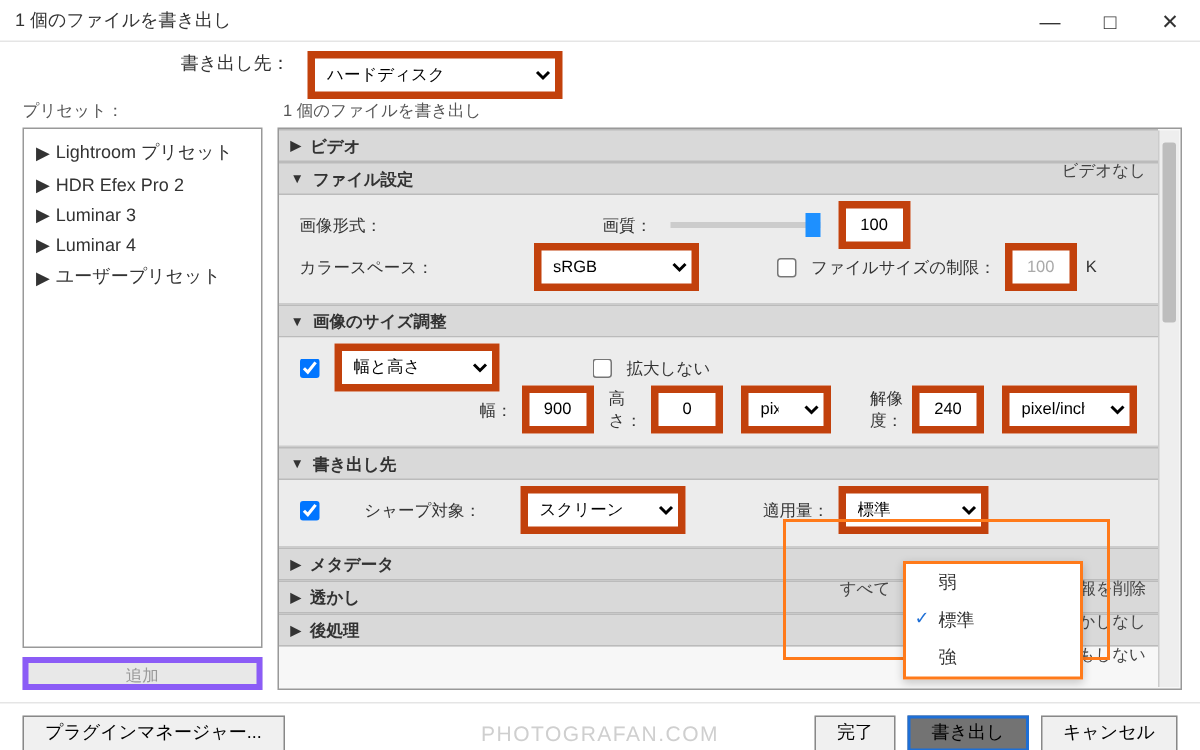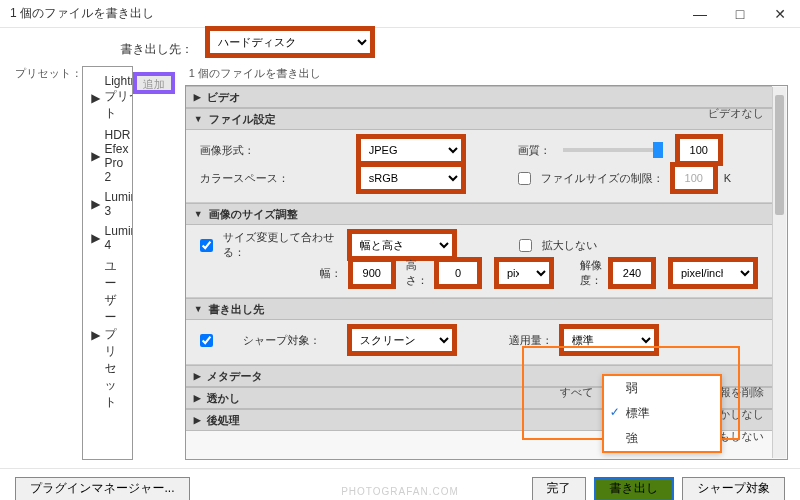--- a/index.html
+++ b/index.html
@@ -1,23 +1,23 @@
 <!DOCTYPE html>
 <html><head>
 <meta charset="utf-8">
 <style>
   * { box-sizing: border-box; font-family: "Yu Gothic UI", "Meiryo", sans-serif; }
   body { margin: 0; background: #fff; width: 800px; height: 500px; overflow: hidden; font-size: 11px; color: #333; }
   .titlebar { height: 28px; display: flex; align-items: center; padding-left: 10px; border-bottom: 1px solid #e5e5e5; font-size: 12px; background:#fff;}
   .titlebar-spacer { flex: 1; }
   .winbtn { width: 40px; height: 28px; display: flex; align-items: center; justify-content: center; font-size: 14px; }
   .main { display: flex; height: 410px; }
-  .row-dest { display:flex; align-items:flex-end; height:30px; padding:6px 0 0 0;}
+  .row-dest { display:flex; align-items:flex-start; height:30px; padding:6px 0 0 0;}
   .row-dest .lbl { width:205px; text-align:right; padding-right:12px; font-size:12px;}
-  .left { width: 205px; padding: 8px 10px 8px 15px; display:flex; flex-direction:row;}
+  .left { width: 205px; padding: 8px 10px 8px 15px; display:flex; flex-direction:column;}
   .left-label { font-size:11px; color:#555; margin-bottom:4px;}
   .preset-box { flex:1; border:1px solid #999; background:#fff; padding:4px 2px; overflow:auto;}
   .preset-item { padding:3px 6px; font-size:12px; display:flex; align-items:center; gap:4px;}
   .btnrow { display:flex; margin-top:6px;}
   .btnrow button { flex:1; height:22px; background:#e8e8e8; border:4px solid #8b5cf6; font-size:11px;}
   .btnrow button:last-child { color:#999; }
   .right { flex:1; padding:8px 12px 8px 0; display:flex; flex-direction:column; position:relative;}
   .right-label { font-size:11px; color:#555; margin:0 0 4px 4px;}
   .panel-area { flex:1; border:1px solid #999; background:#f7f7f7; overflow:hidden; position:relative;}
   .scrollbar { position:absolute; right:1px; top:1px; bottom:1px; width:14px; background:#eee; border-left:1px solid #ccc;}
@@ -36,22 +36,22 @@
   .slider { flex:0 0 100px; height:4px; background:#ccc; position:relative; margin:0 6px;}
   .slider .thumb { position:absolute; right:0; top:-6px; width:10px; height:16px; background:#1e90ff;}
   .num { width:48px; text-align:center;}
   .dropdown-open { position:absolute; border:2px solid #ff7a1a; background:#fff; width:120px; box-shadow:0 2px 6px rgba(0,0,0,.2);}
   .dropdown-open .opt { padding:4px 8px 4px 22px; position:relative; font-size:12px;}
   .dropdown-open .opt.sel::before { content:"✓"; position:absolute; left:6px; color:#1e6fd6;}
   .highlight-box { position:absolute; border:2px solid #ff7a1a; pointer-events:none;}
   .bottom { height:40px; display:flex; align-items:center; padding:0 15px; gap:8px; border-top:1px solid #e5e5e5;}
   .bottom .spacer { flex:1;}
   .bottom button { height:24px; padding:0 14px; background:#f0f0f0; border:1px solid #888; font-size:12px;}
-  .bottom button.primary { border:2px solid #1e6fd6; background:#4d7c0f;}
-  .watermark { position:absolute; left:50%; transform:translateX(-50%); bottom:3px; font-size:10px; color:#cfcfcf; letter-spacing:1px; pointer-events:none;}
+  .bottom button.primary { border:2px solid #1e6fd6; background:#737373;}
+  .watermark { position:absolute; left:50%; transform:translateX(-50%); bottom:3px; font-size:14px; color:#cfcfcf; letter-spacing:1px; pointer-events:none;}
 </style>
 </head>
 <body>
 
 <div class="titlebar">
   <span>1 個のファイルを書き出し</span>
   <div class="titlebar-spacer"></div>
   <div class="winbtn">—</div>
   <div class="winbtn">□</div>
   <div class="winbtn">✕</div>
@@ -102,21 +102,20 @@
         <span>ビデオ</span>
         <span class="right-txt">ビデオなし</span>
       </div>
 
       <div class="sect-head open">
         <span>ファイル設定</span>
       </div>
       <div class="sect-body">
         <div class="frow">
           <div class="flbl" style="width:150px">画像形式：</div>
-          <select style="width:110px"><option>JPEG</option></select>
           <div style="width:40px"></div>
           <div class="flbl">画質：</div>
           <div class="slider">
               <div class="thumb"></div>
             </div>
           <input class="num" type="text" value="100" style="">
         </div>
         <div class="frow">
           <div class="flbl" style="width:150px">カラースペース：</div>
           <select style="width:110px"><option>sRGB</option></select>
@@ -127,21 +126,20 @@
           <span>K</span>
         </div>
       </div>
 
       <div class="sect-head open">
         <span>画像のサイズ調整</span>
       </div>
       <div class="sect-body">
         <div class="frow">
           <input type="checkbox" checked="" style="">
-          <span class="flbl" style="width:118px;text-align:left">サイズ変更して合わせる：</span>
           <select style="width:110px"><option>幅と高さ</option></select>
           <div style="width:50px"></div>
           <input type="checkbox" style="">
           <span>拡大しない</span>
         </div>
         <div class="frow" style="padding-left:120px">
           <span class="flbl">幅：</span>
           <input class="num" type="text" value="900" style="">
           <span class="flbl" style="margin-left:4px">高さ：</span>
           <input class="num" type="text" value="0" style="">
@@ -192,15 +190,15 @@
 
     </div>
   </div>
 </div>
 
 <div class="bottom">
   <button>プラグインマネージャー...</button>
   <div class="spacer"></div>
   <button>完了</button>
   <button class="primary">書き出し</button>
-  <button>シャープ対象</button>
+  <button>キャンセル</button>
 </div>
 <div class="watermark">PHOTOGRAFAN.COM</div>
 
 </body></html>

